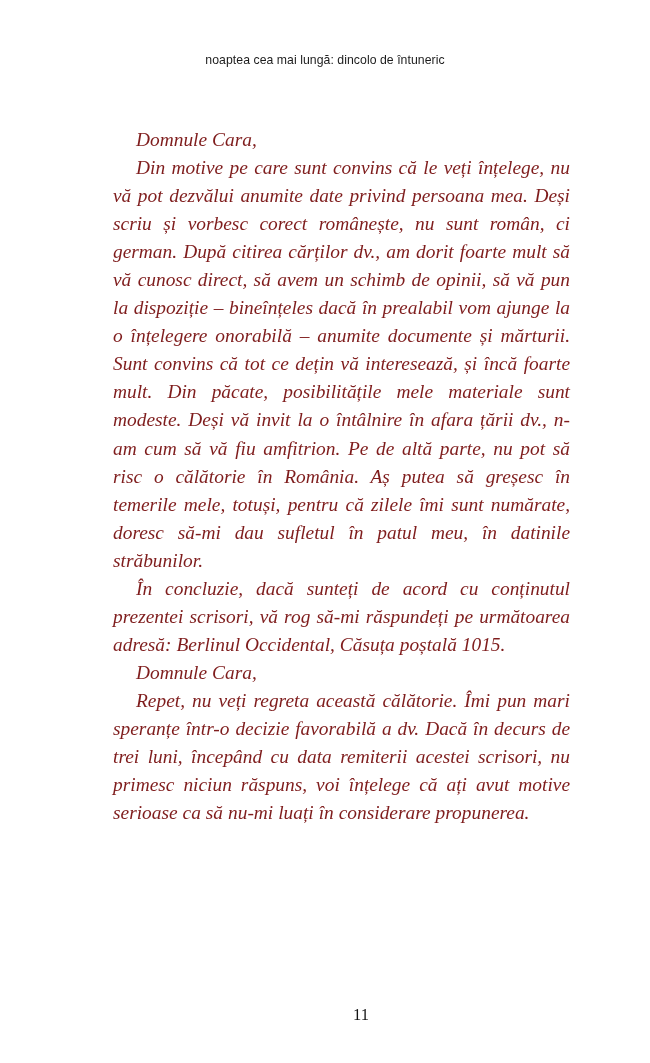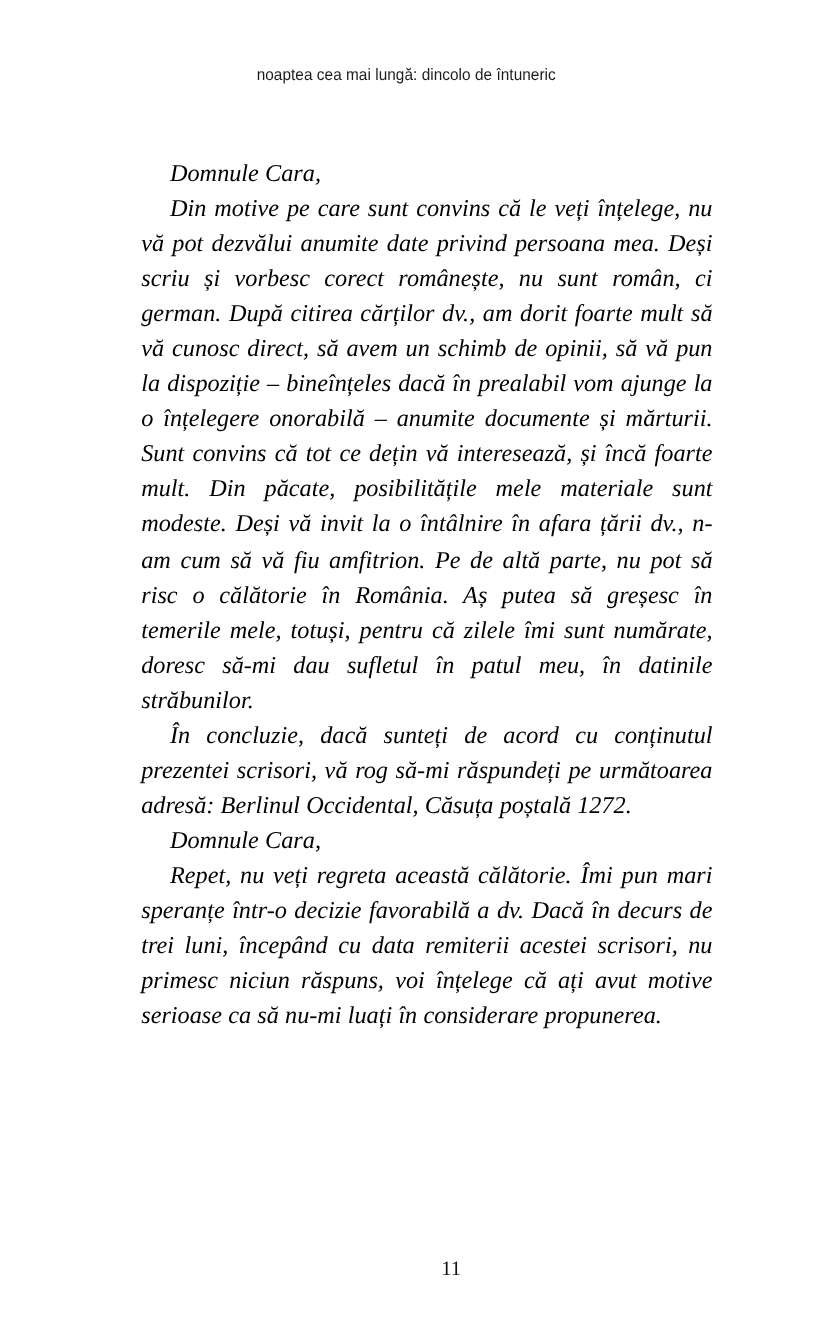--- a/index.html
+++ b/index.html
@@ -49,21 +49,21 @@
   }
 
   .para {
     margin: 0;
     text-indent: 23px;
     font-style: italic;
     font-size: 19.4px;
     line-height: 28.05px;
     text-align: justify;
     text-justify: inter-word;
-    color: #000000;
+    color: #7f1d1d;
     -webkit-hyphens: none;
     hyphens: none;
     word-spacing: 0.1px;
   }
 
   .para.last-line-left {
     text-align-last: left;
   }
 
   
@@ -87,21 +87,21 @@
 
   <div class="running-header">noaptea cea mai lungă: dincolo de întuneric</div>
 
   <div class="text-block">
 
     <p class="para last-line-left">Domnule Cara,</p>
 
     <p class="para last-line-left">Din motive pe care sunt convins că le veți înțelege, nu vă pot dezvălui anumite date privind persoana mea. Deși scriu și vorbesc corect românește, nu sunt român, ci german. După citirea cărților dv., am dorit foarte mult să vă cunosc direct, să avem un schimb de opinii, să vă pun la dispoziție – bineînțeles dacă în prealabil vom ajunge la o înțelegere onorabilă – anumite documente și mărturii. Sunt convins că tot ce dețin vă interesează, și încă foarte mult. Din păcate, posibilitățile mele materiale sunt modeste. Deși vă invit la o întâlnire în afara țării dv., n-am cum să vă fiu amfitrion. Pe de altă parte, nu pot să risc o călătorie în România. Aș putea să greșesc în temerile mele, totuși, pentru că zilele îmi sunt numărate, doresc să-mi dau sufletul în patul meu, în datinile străbunilor.</p>
 
 
-    <p class="para last-line-left">În concluzie, dacă sunteți de acord cu conținutul prezentei scrisori, vă rog să-mi răspundeți pe următoarea adresă: Berlinul Occidental, Căsuța poștală 1272.</p>
+    <p class="para last-line-left">În concluzie, dacă sunteți de acord cu conținutul prezentei scrisori, vă rog să-mi răspundeți pe următoarea adresă: Berlinul Occidental, Căsuța poștală 1015.</p>
 
     <p class="para last-line-left">Domnule Cara,</p>
 
     <p class="para last-line-left">Repet, nu veți regreta această călătorie. Îmi pun mari speranțe într-o decizie favorabilă a dv. Dacă în decurs de trei luni, începând cu data remiterii acestei scrisori, nu primesc niciun răspuns, voi înțelege că ați avut motive serioase ca să nu-mi luați în considerare propunerea.</p>
 
   </div>
 
   <div class="folio">11</div>
 
 </div>

